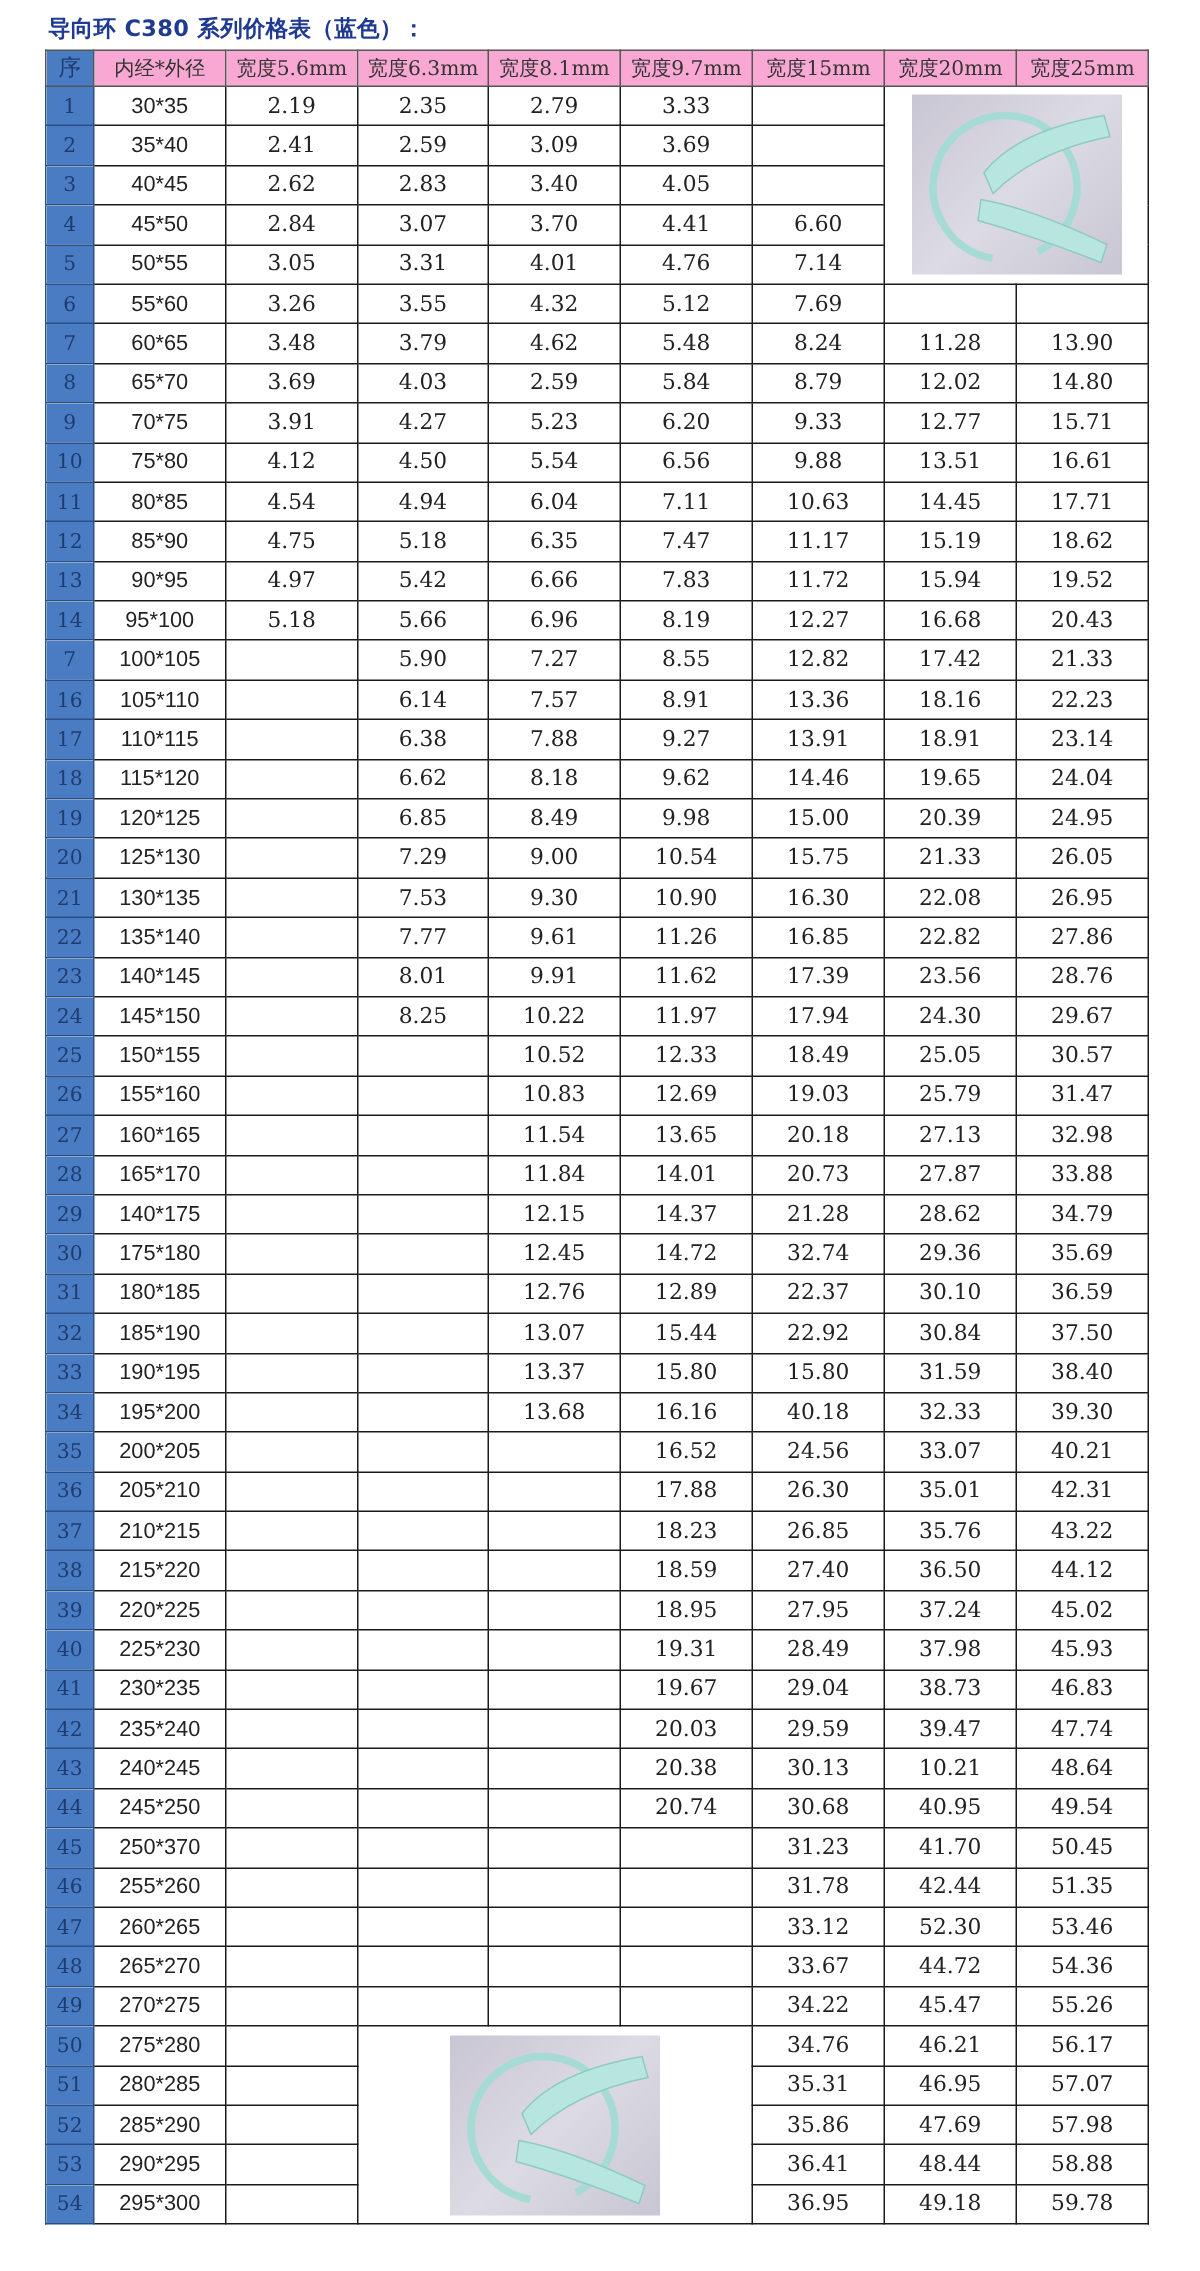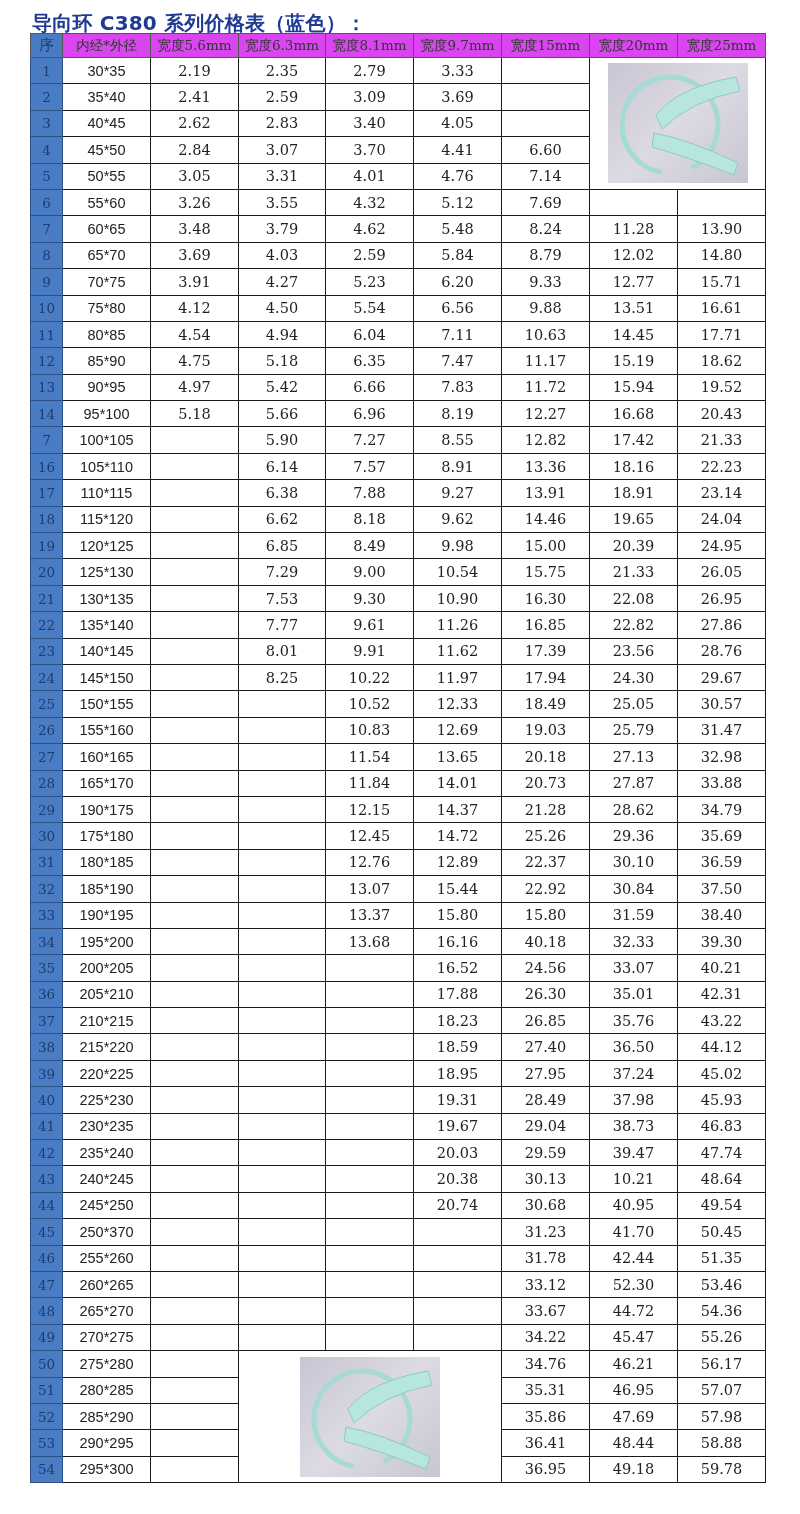--- a/index.html
+++ b/index.html
@@ -1,23 +1,23 @@
 <!DOCTYPE html>
 <html><head>
 <meta charset="utf-8">
 <style>
   html, body { margin: 0; padding: 0; background: #ffffff; }
   body { width: 800px; height: 1514px; position: relative; overflow: hidden;
          font-family: "DejaVu Serif", "Liberation Serif", serif; }
   .title { position: absolute; left: 32px; top: 10px; font-family: "DejaVu Sans", "Liberation Sans", sans-serif;
-           font-weight: bold; font-size: 20px; color: #1f3a93; letter-spacing: 0.2px; white-space: nowrap; }
+           font-weight: bold; font-size: 15px; color: #1f3a93; letter-spacing: 0.2px; white-space: nowrap; }
   table.price { position: absolute; left: 30px; top: 33px; border-collapse: collapse; table-layout: fixed; }
   table.price td, table.price th { border: 1.4px solid #1a1a1a; padding: 0; text-align: center;
            vertical-align: middle; font-size: 14.5px; color: #222; font-weight: normal; white-space: nowrap; overflow: hidden; }
-  table.price th { background: #d946ef; color: #333; font-size: 13.5px; height: 23px; border-color: #555; }
+  table.price th { background: #f9a8d4; color: #333; font-size: 13.5px; height: 23px; border-color: #555; }
   table.price th.seqh { background: #4a7cc4; color: #1e3c6e; font-size: 15px; }
   table.price td.seq { background: #4a7cc4; color: #1e3c6e; font-size: 13.5px; border-color: #2c4f86; text-align: center; }
   table.price td { height: 25.4px; }
   td.size { font-family: Liberation Sans, sans-serif; font-size: 14px; }
   td.img-cell { background: #fff; }
   .ring-img { width: 140px; height: 120px; margin: 0 auto; background: linear-gradient(135deg,#c9c6d4 0%,#dcdae2 50%,#c8c6d3 100%);
               position: relative; overflow: hidden; }
   .ring-img svg { width: 100%; height: 100%; display: block; }
 </style>
 </head>
@@ -353,37 +353,37 @@
         <td></td>
         <td></td>
         <td>11.84</td>
         <td>14.01</td>
         <td>20.73</td>
         <td>27.87</td>
         <td>33.88</td>
       </tr>
       <tr>
         <td class="seq">29</td>
-        <td class="size">190*175</td>
+        <td class="size">140*175</td>
         <td></td>
         <td></td>
         <td>12.15</td>
         <td>14.37</td>
         <td>21.28</td>
         <td>28.62</td>
         <td>34.79</td>
       </tr>
       <tr>
         <td class="seq">30</td>
         <td class="size">175*180</td>
         <td></td>
         <td></td>
         <td>12.45</td>
         <td>14.72</td>
-        <td>25.26</td>
+        <td>32.74</td>
         <td>29.36</td>
         <td>35.69</td>
       </tr>
       <tr>
         <td class="seq">31</td>
         <td class="size">180*185</td>
         <td></td>
         <td></td>
         <td>12.76</td>
         <td>12.89</td>

